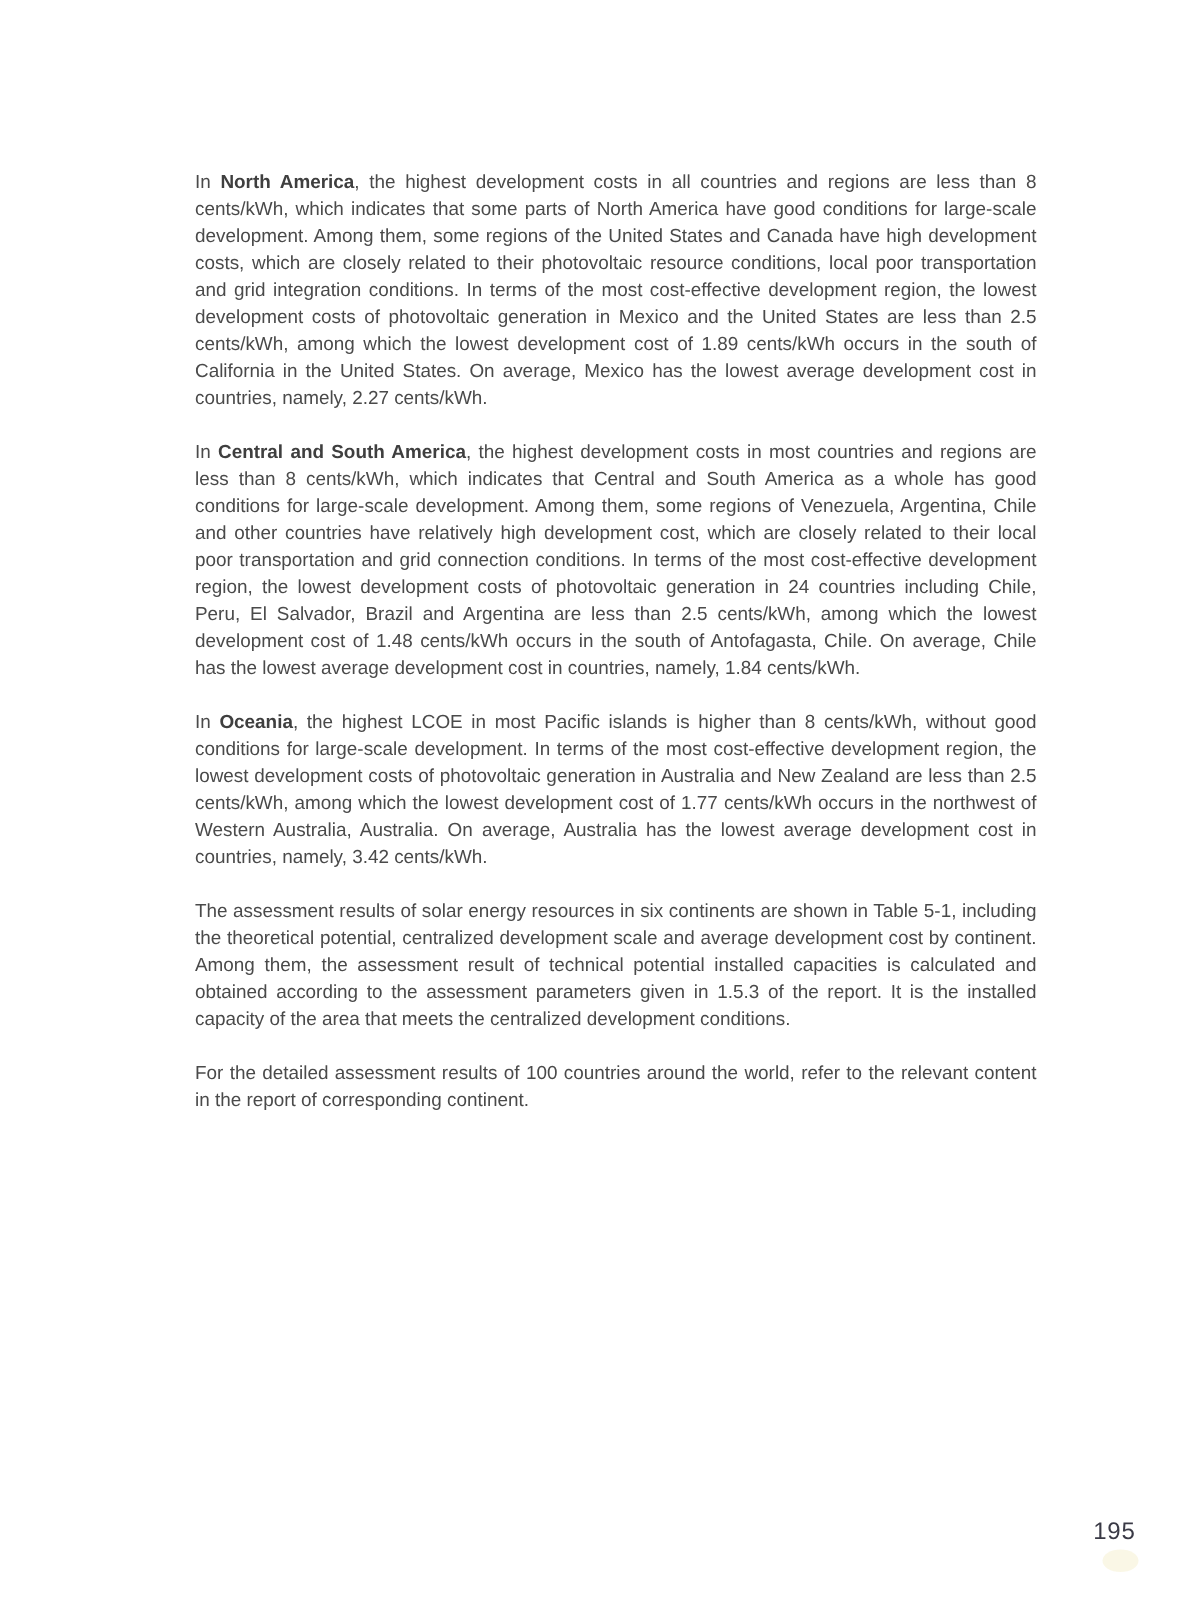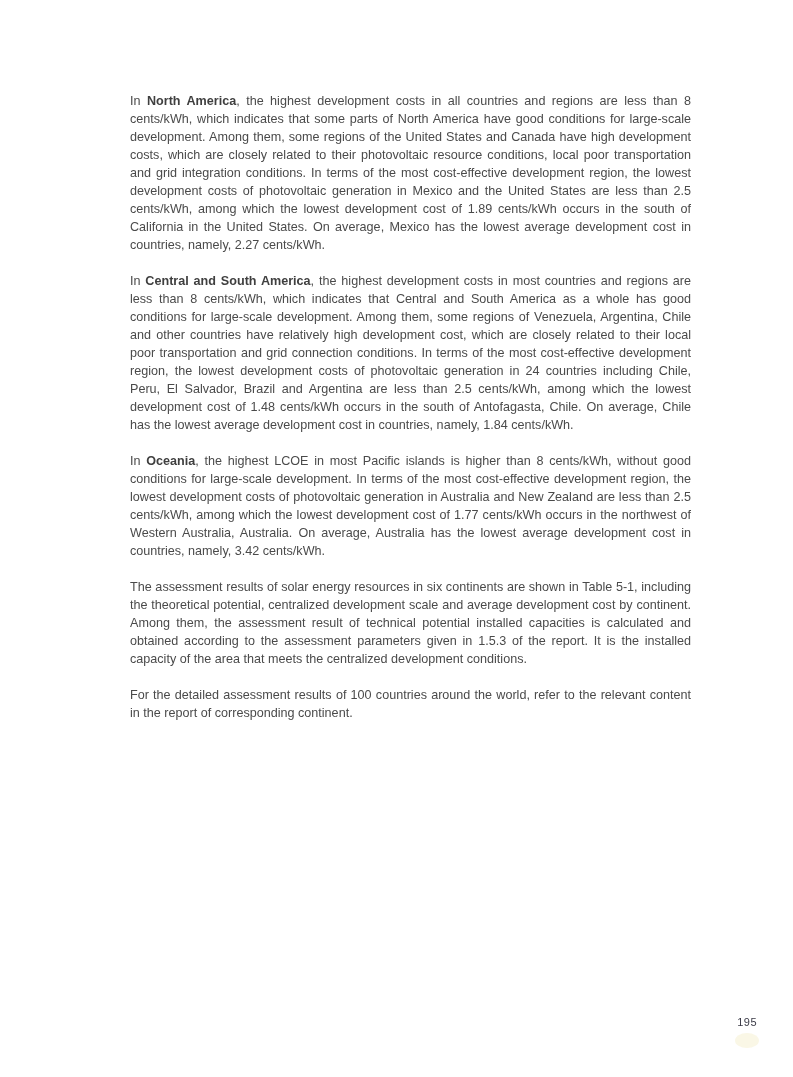--- a/index.html
+++ b/index.html
@@ -11,40 +11,40 @@
     position: relative;
     width: 793px;
     height: 1077px;
     background: #ffffff;
     overflow: hidden;
     font-family: "Liberation Sans", "DejaVu Sans", sans-serif;
   }
   .content {
     position: absolute;
     left: 130px;
-    top: 92px;
+    top: 112px;
     width: 561px;
     color: #4a4a4a;
     font-size: 12.6px;
     line-height: 18px;
     text-align: justify;
   }
   .content p {
     margin: 0 0 18px 0;
     padding: 0;
   }
   .content .b {
     font-weight: 700;
     color: #3f3f3f;
   }
   .page-number {
     position: absolute;
     top: 1014px;
     right: 36px;
-    font-size: 11px;
+    font-size: 16px;
     line-height: 16px;
     color: #3a3a46;
     letter-spacing: 0.5px;
   }
   .corner-smudge {
     position: absolute;
     left: 735px;
     top: 1033px;
     width: 24px;
     height: 15px;

